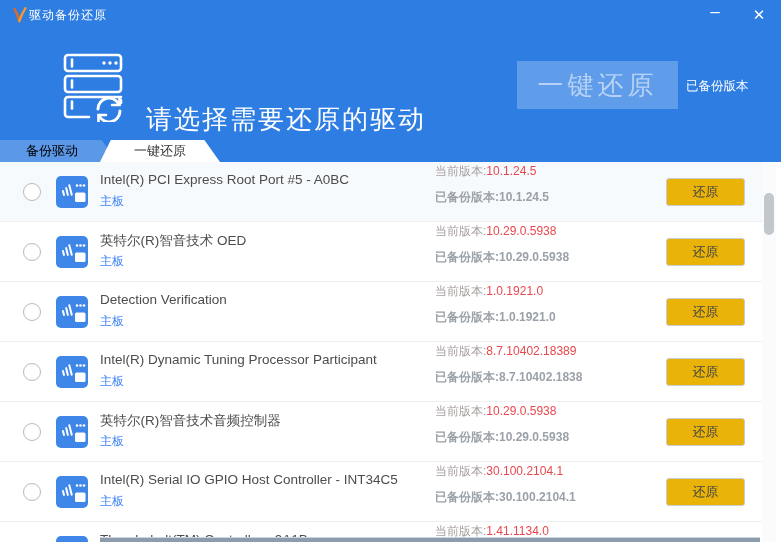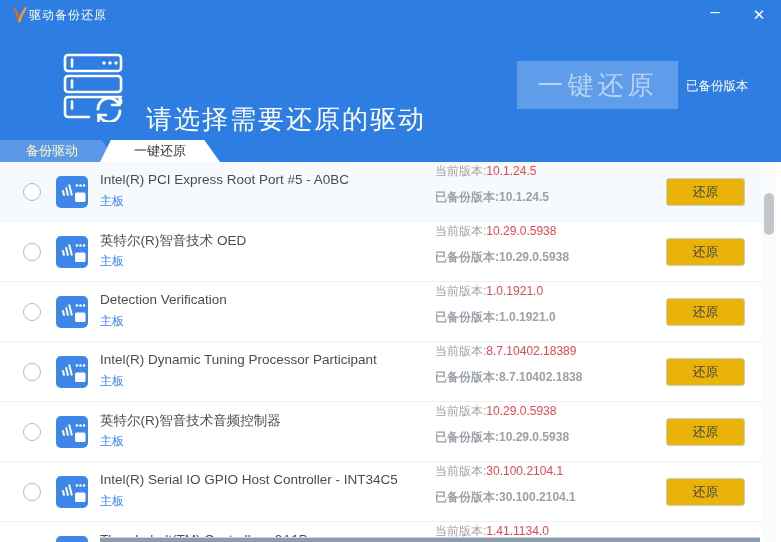--- a/index.html
+++ b/index.html
@@ -19,21 +19,21 @@
   
   .header { position:absolute; left:0; top:30px; width:781px; height:110px; background:#2d7de2; }
   .hdr-icon { position:absolute; left:62px; top:22px; }
   .hdr-title { position:absolute; left:146px; top:72px; color:#fff; font-size:26px; letter-spacing:2px; }
   .onekey-btn { position:absolute; left:517px; top:31px; width:161px; height:48px; background:rgba(255,255,255,0.24); border:none; border-radius:0; color:rgba(255,255,255,0.55); font-size:26px; letter-spacing:4px; font-family:inherit; cursor:default; }
   .path-link { position:absolute; left:686px; top:48px; color:#fff; font-size:12.5px; cursor:pointer; }
 
   
   .tabbar { position:absolute; left:0; top:140px; width:781px; height:22px; background:#2d7de2; }
   .tab { position:absolute; top:0; height:22px; font-size:13px; display:flex; align-items:center; justify-content:center; cursor:pointer; }
-  .tab-backup { left:0; width:118px; background:rgba(255,255,255,0.22); color:#fef9c3; clip-path:polygon(0 0, 86% 0, 100% 100%, 0 100%); padding-right:14px;text-align:center; }
+  .tab-backup { left:0; width:118px; background:rgba(255,255,255,0.22); color:#000000; clip-path:polygon(0 0, 86% 0, 100% 100%, 0 100%); padding-right:14px;text-align:center; }
   .tab-restore { left:100px; width:120px; background:#fff; color:#333; clip-path:polygon(9% 0, 87% 0, 100% 100%, 0 100%); z-index:2; }
 
   
   .list { position:absolute; left:0; top:162px; width:762px; height:380px; background:#fff; overflow:hidden; }
   .row { position:relative; width:100%; height:60px; border-bottom:1px solid #eef0f2; background:#fff; }
   .row:first-child { background:#f7fafd; }
   .radio { position:absolute; left:23px; top:21px; width:18px; height:18px; border:1px solid #b3bac2; border-radius:50%; background:#fff; cursor:pointer; }
   .drv-icon { position:absolute; left:56px; top:14px; width:32px; height:32px; }
   .drv-name { position:absolute; left:100px; top:10px; font-size:13.5px; color:#4c4c4c; white-space:nowrap; }
   .drv-cat { position:absolute; left:100px; top:31px; font-size:12px; color:#3b82f6; }

